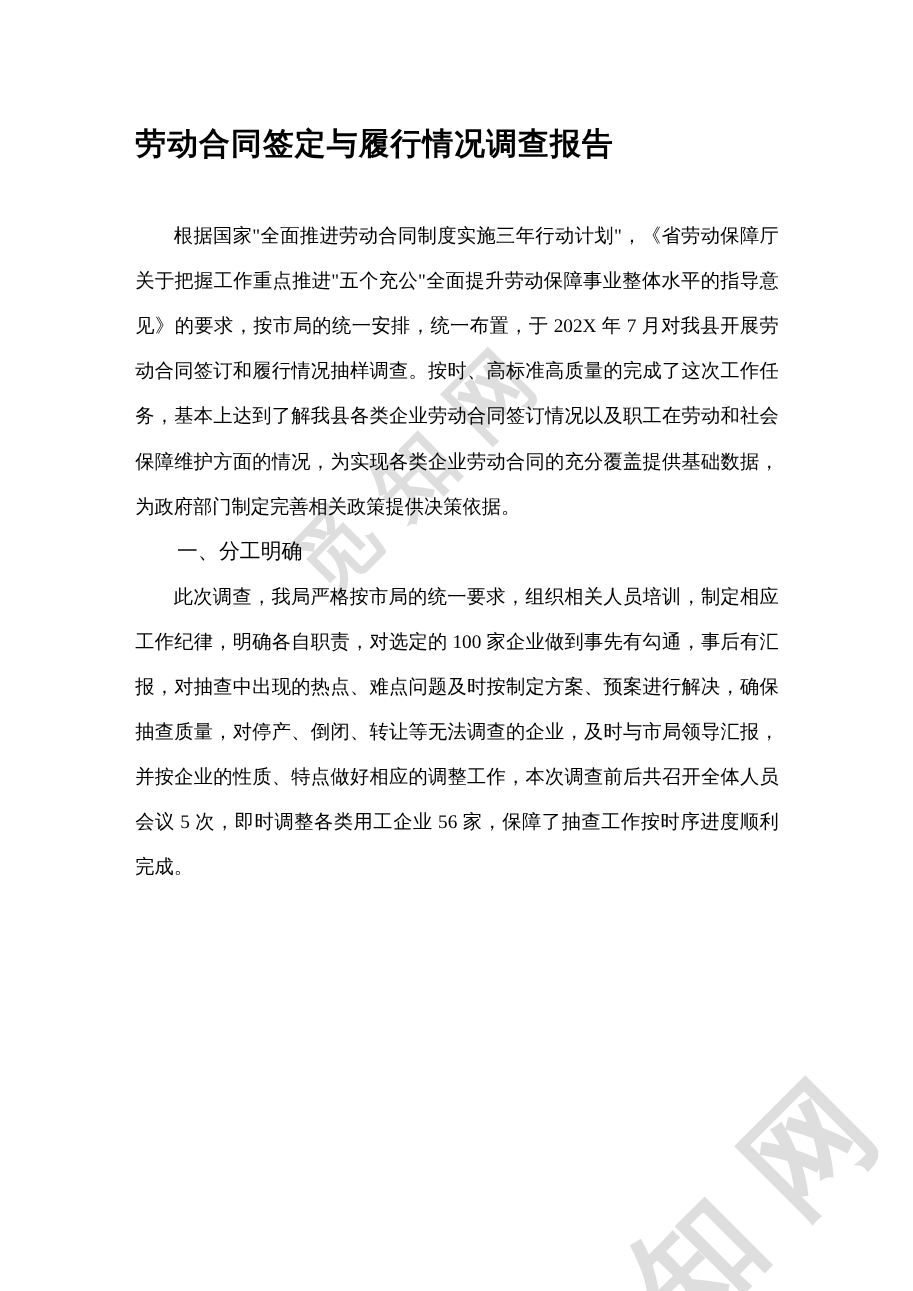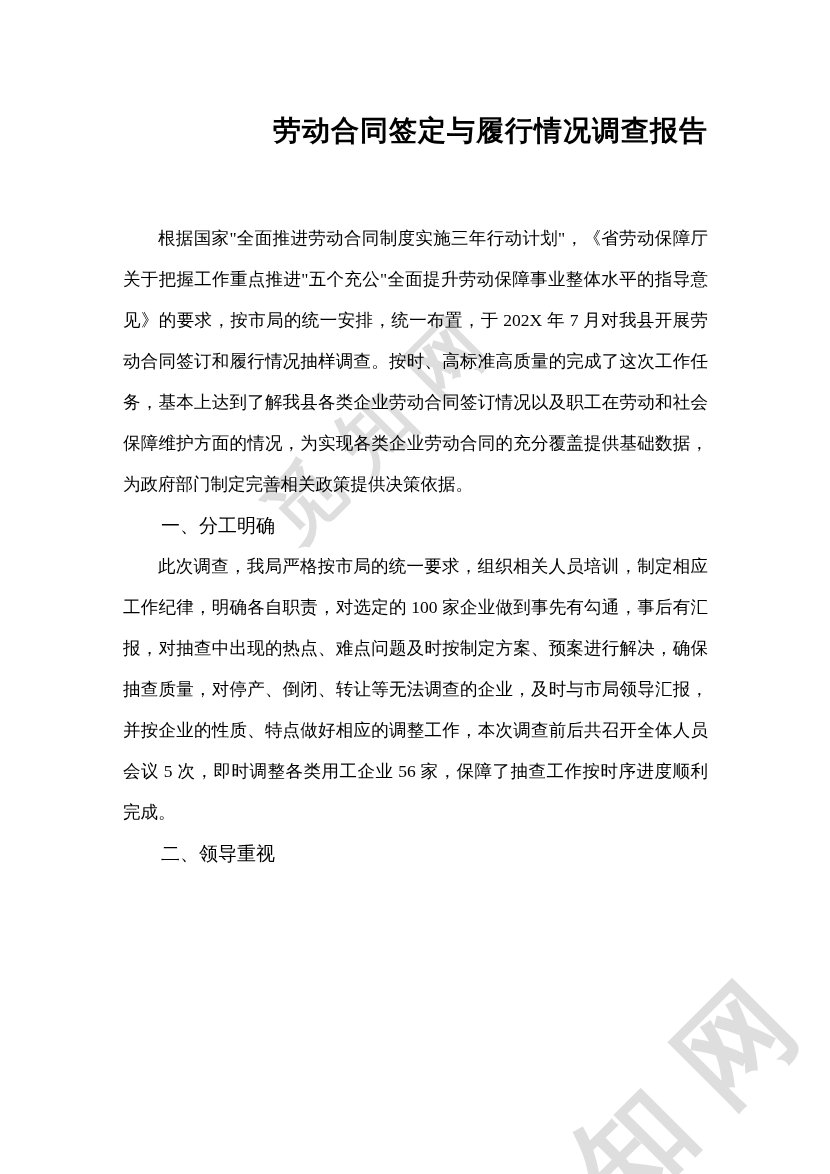--- a/index.html
+++ b/index.html
@@ -37,23 +37,23 @@
   .wm-bottom {
     font-size: 110px;
     letter-spacing: 34px;
     left: 430px;
     top: 1060px;
   }
   .content { position: relative; z-index: 1; }
   .title {
     font-size: 28px;
     font-weight: bold;
-    text-align: right;
+    text-align: left;
     letter-spacing: 1px;
-    margin-bottom: 68px;
+    margin-bottom: 44px;
   }
   .para {
     font-size: 17.5px;
     line-height: 41px;
     text-align: justify;
     text-indent: 2em;
   }
   .heading {
     font-size: 19px;
     line-height: 41px;
@@ -73,17 +73,16 @@
   <div class="content">
 
     <h1 class="title">劳动合同签定与履行情况调查报告</h1>
 
     <p class="para">根据国家"全面推进劳动合同制度实施三年行动计划"，《省劳动保障厅关于把握工作重点推进"五个充公"全面提升劳动保障事业整体水平的指导意见》的要求，按市局的统一安排，统一布置，于 202X 年 7 月对我县开展劳动合同签订和履行情况抽样调查。按时、高标准高质量的完成了这次工作任务，基本上达到了解我县各类企业劳动合同签订情况以及职工在劳动和社会保障维护方面的情况，为实现各类企业劳动合同的充分覆盖提供基础数据，为政府部门制定完善相关政策提供决策依据。</p>
 
     <h2 class="heading">一、分工明确</h2>
 
     <p class="para">此次调查，我局严格按市局的统一要求，组织相关人员培训，制定相应工作纪律，明确各自职责，对选定的 100 家企业做到事先有勾通，事后有汇报，对抽查中出现的热点、难点问题及时按制定方案、预案进行解决，确保抽查质量，对停产、倒闭、转让等无法调查的企业，及时与市局领导汇报，并按企业的性质、特点做好相应的调整工作，本次调查前后共召开全体人员会议 5 次，即时调整各类用工企业 56 家，保障了抽查工作按时序进度顺利完成。</p>
 
-    <h2 class="heading">二、领导重视</h2>
 
 
   </div>
 </div>
 
 </body></html>

